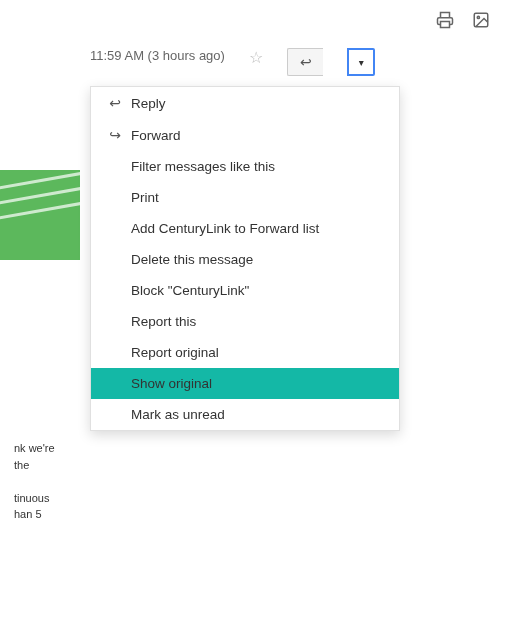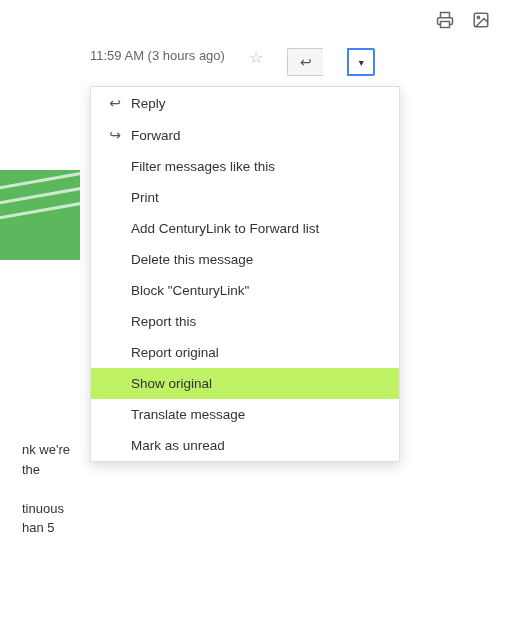--- a/index.html
+++ b/index.html
@@ -128,23 +128,23 @@
     }
 
     .logo-line:nth-child(1) { width: 120px; margin-top: 8px; }
     .logo-line:nth-child(2) { width: 110px; margin-top: 0; }
     .logo-line:nth-child(3) { width: 130px; margin-top: 0; }
 
     
     .body-text {
       position: absolute;
       top: 440px;
-      left: 12px;
+      left: 4px;
       padding: 0 10px;
-      font-size: 13px;
+      font-size: 11px;
       color: #333;
       line-height: 1.5;
     }
 
     
     .dropdown-menu {
       position: absolute;
       top: 86px;
       left: 90px;
       width: 310px;
@@ -159,21 +159,21 @@
       cursor: pointer;
       font-size: 13.5px;
       color: #333;
       display: flex;
       align-items: center;
       gap: 8px;
       white-space: nowrap;
     }
 
     .menu-item.highlighted {
-      background: #bef264;
+      background: #14b8a6;
     }
 
     .menu-item .menu-icon {
       font-size: 14px;
       color: #555;
       width: 16px;
       text-align: center;
     }
   </style>
 </head>
@@ -261,21 +261,17 @@
       <div class="menu-item">
         <span class="menu-icon"></span>
         <span>Report original</span>
       </div>
       <div class="menu-item highlighted">
         <span class="menu-icon"></span>
         <span>Show original</span>
       </div>
       <div class="menu-item">
         <span class="menu-icon"></span>
-        <span>Translate message</span>
-      </div>
-      <div class="menu-item">
-        <span class="menu-icon"></span>
         <span>Mark as unread</span>
       </div>
     </div>
 
 </div>
 
 </body></html>

